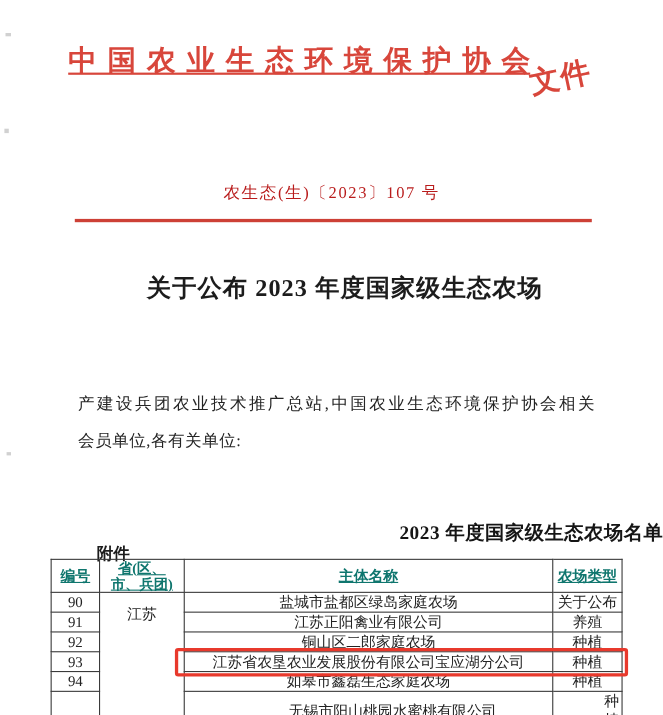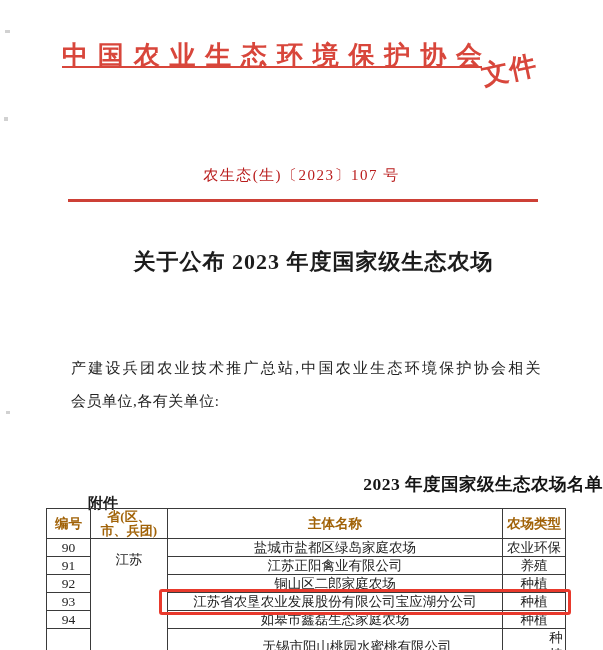--- a/index.html
+++ b/index.html
@@ -52,21 +52,21 @@
   }
   
   table.farm-table {
     position:absolute; top:508px; left:46px; width:519px;
     border-collapse:collapse; table-layout:fixed;
   }
   .farm-table th, .farm-table td {
     border:1px solid #3a3a3a; text-align:center; overflow:hidden;
     font-family:"Liberation Serif","DejaVu Serif",serif;
   }
-  .farm-table thead th { height:30px; font-size:13.5px; font-weight:bold; color:#a16207; }
+  .farm-table thead th { height:30px; font-size:13.5px; font-weight:bold; color:#0f766e;text-decoration:underline; }
   .farm-table th.wrap2 { font-size:13px; line-height:14px; white-space:pre-line; }
   .farm-table tbody td { height:17px; font-size:13.5px; line-height:17px; color:#222; }
   .farm-table tbody tr:last-child td { height:35px;padding-left:44px; }
   .farm-table td.province { vertical-align:top; padding-top:13px;font-family:Liberation Mono, monospace; }
   .col-no    { width:44px; }
   .col-prov  { width:77px; }
   .col-name  { width:335px;margin-top:48px; }
   .col-type  { width:63px; }
   
   #highlight-box {
@@ -114,21 +114,21 @@
 市、兵团)</th>
       <th class="col-name">主体名称</th>
       <th class="col-type">农场类型</th>
     </tr>
   </thead>
   <tbody>
     <tr>
       <td>90</td>
       <td class="province" rowspan="6">江苏</td>
       <td>盐城市盐都区绿岛家庭农场</td>
-      <td>农业环保</td>
+      <td>关于公布</td>
     </tr>
     <tr>
       <td>91</td>
       <td>江苏正阳禽业有限公司</td>
       <td>养殖</td>
     </tr>
     <tr>
       <td>92</td>
       <td>铜山区二郎家庭农场</td>
       <td>种植</td>

